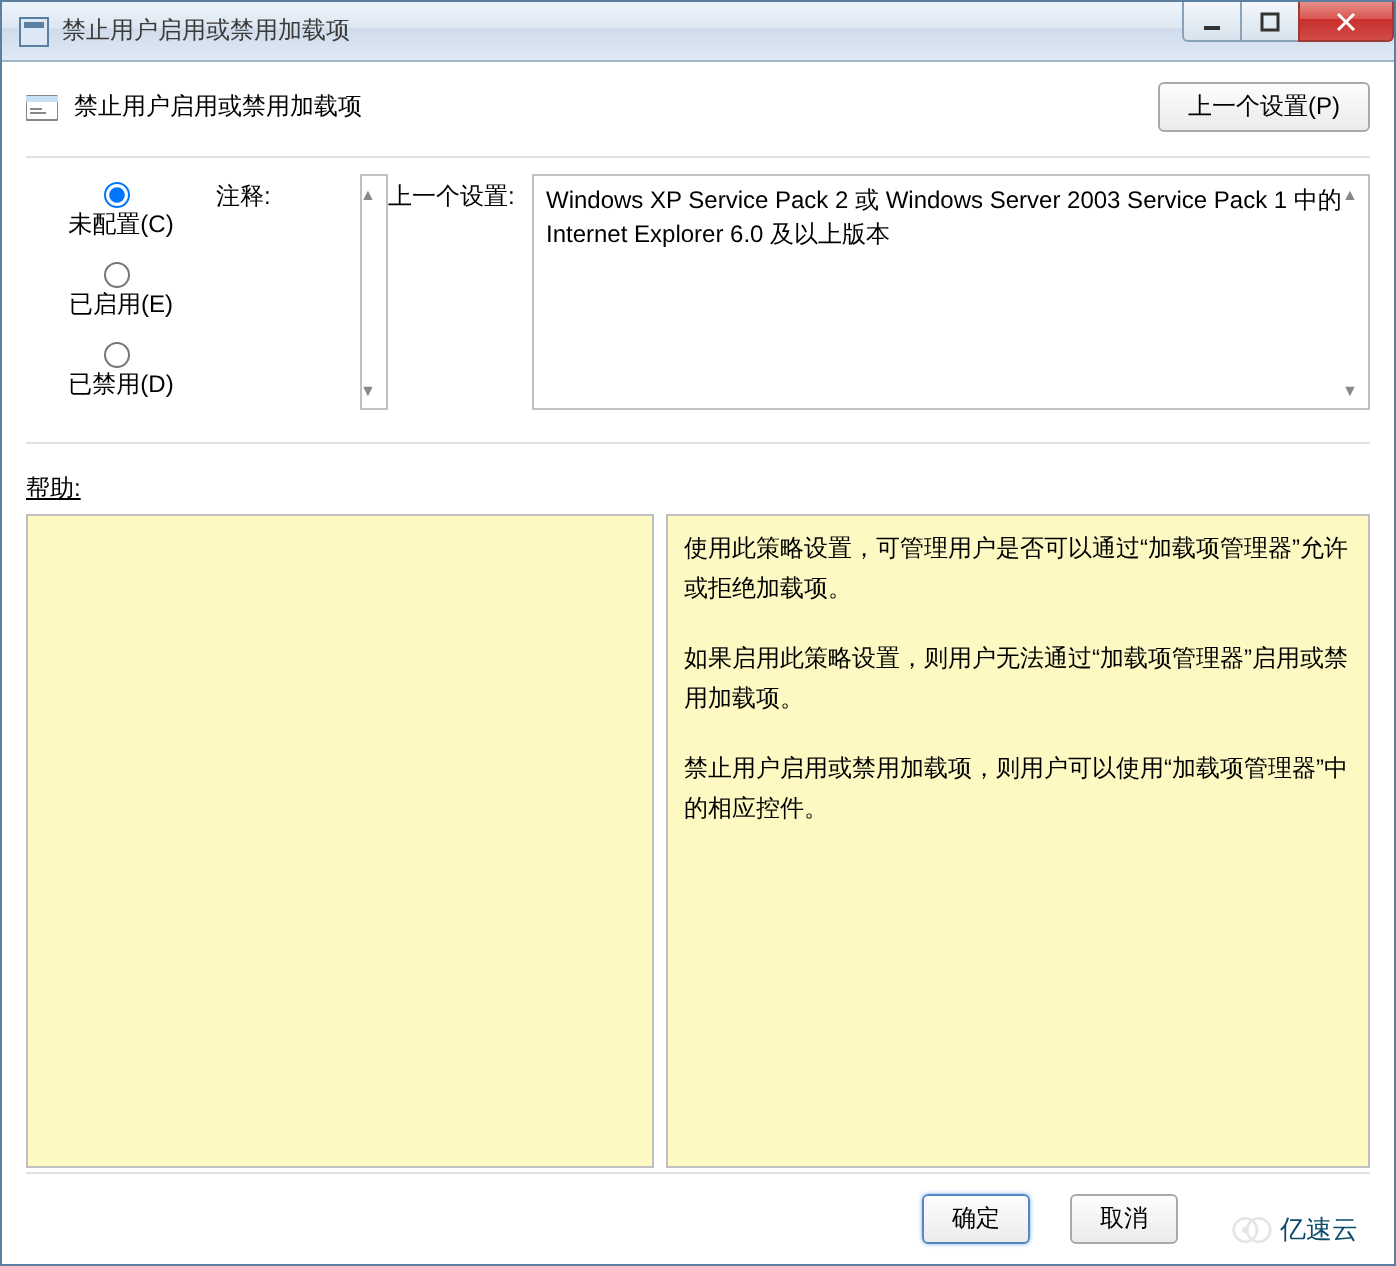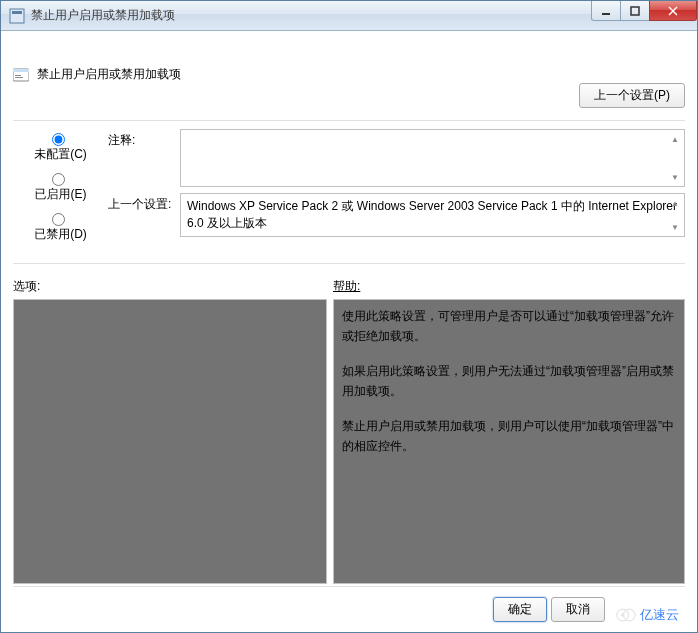--- a/index.html
+++ b/index.html
@@ -76,21 +76,21 @@
     align-items: center;
   }
   .header-icon {
     width: 16px; height: 16px;
     margin-right: 8px;
   }
   .header-title {
     font-size: 12px;
     color: #000;
   }
-  .nav-btns { display: flex; gap: 22px; margin-top: 42px; }
+  .nav-btns { display: flex; gap: 22px; }
   .btn {
     padding: 3px 14px;
     background: linear-gradient(to bottom, #fdfdfd, #ebebeb);
     border: 1px solid #a9a9a9;
     border-radius: 3px;
     font-size: 12px;
     font-family: inherit;
     cursor: pointer;
   }
   .btn.default {
@@ -115,21 +115,21 @@
     display: flex;
     align-items: center;
     margin-bottom: 10px;
     font-size: 12px;
     flex-direction: column;
   }
   .radio-item input { margin: 0 5px 0 0; }
   .ann-col {
     flex: 1;
     display: flex;
-    flex-direction: column;
+    flex-direction: row;
   }
   .ann-row {
     display: flex;
     margin-bottom: 6px;
   }
   .ann-label {
     width: 72px;
     padding-top: 3px;
     color: #000;
   }
@@ -161,43 +161,43 @@
   .panels-header .ph-left { width: 320px; }
   .panels-header .ph-right { flex: 1; text-decoration: underline; }
   .panels {
     display: flex;
     gap: 6px;
     flex: 1;
     min-height: 0;
   }
   .panel {
     border: 1px solid #c0c0c0;
-    background: #737373;
+    background: #fef9c3;
     padding: 6px 8px;
     overflow: auto;
   }
   .panel.left { width: 314px; }
   .panel.right { flex: 1; font-size: 12px; line-height: 1.7; color: #000; }
   .panel.right p { margin: 0 0 14px 0; }
   
   .bottom-bar {
     display: flex;
     justify-content: flex-end;
     align-items: center;
-    gap: 4px;
+    gap: 20px;
     padding: 10px 6px 2px 6px;
     border-top: 1px solid #e0e0e0;
     margin-top: 2px;
     position: relative;
   }
   .watermark {
     position: absolute;
     right: 6px;
     bottom: 0px;
-    color: #3b82f6;
+    color: #0c4a6e;
     font-size: 13px;
     display: flex;
     align-items: center;
     gap: 4px;
     pointer-events: none;
   }
   .watermark svg { opacity: 0.5; }
 </style>
 </head>
 <body>
@@ -282,21 +282,20 @@
           <span class="scroll-up">▲</span>
           <span class="scroll-down">▼</span>
         </div>
       </div>
     </div>
   </div>
 
   <hr class="divider">
 
   <div class="panels-header">
-    <div class="ph-left">选项:</div>
     <div class="ph-right">帮助:</div>
   </div>
 
   <div class="panels">
     <div class="panel left"></div>
     <div class="panel right">
       <p>使用此策略设置，可管理用户是否可以通过“加载项管理器”允许或拒绝加载项。</p>
       <p>如果启用此策略设置，则用户无法通过“加载项管理器”启用或禁用加载项。</p>
       <p>禁止用户启用或禁用加载项，则用户可以使用“加载项管理器”中的相应控件。</p>
     </div>

